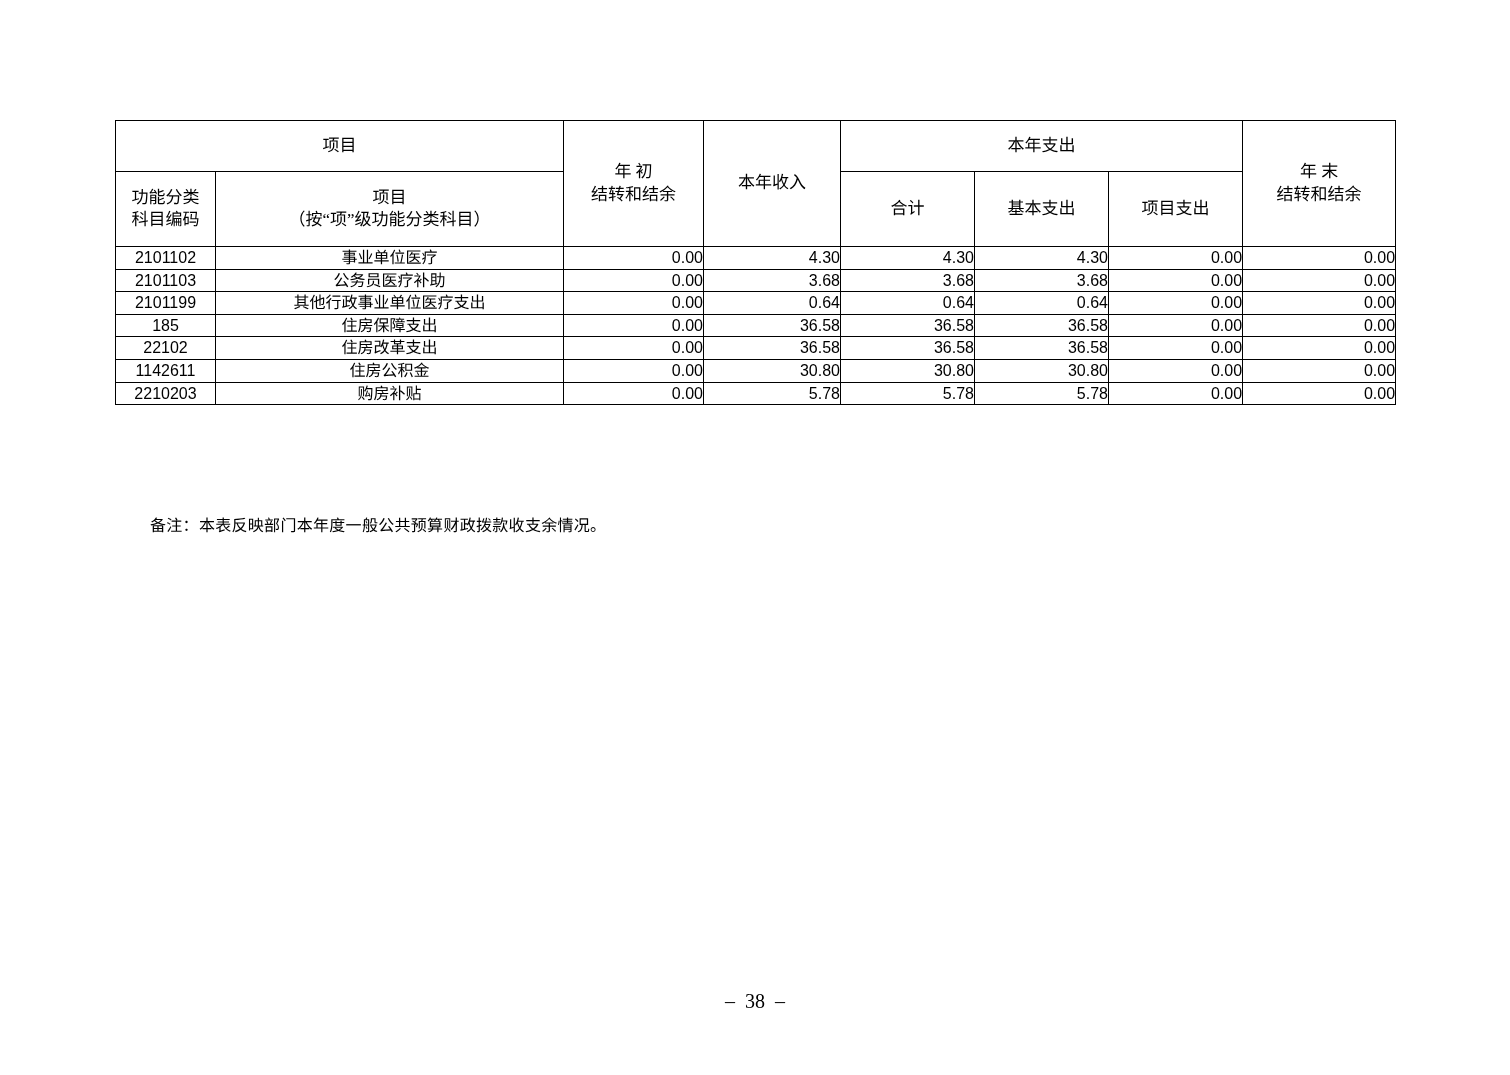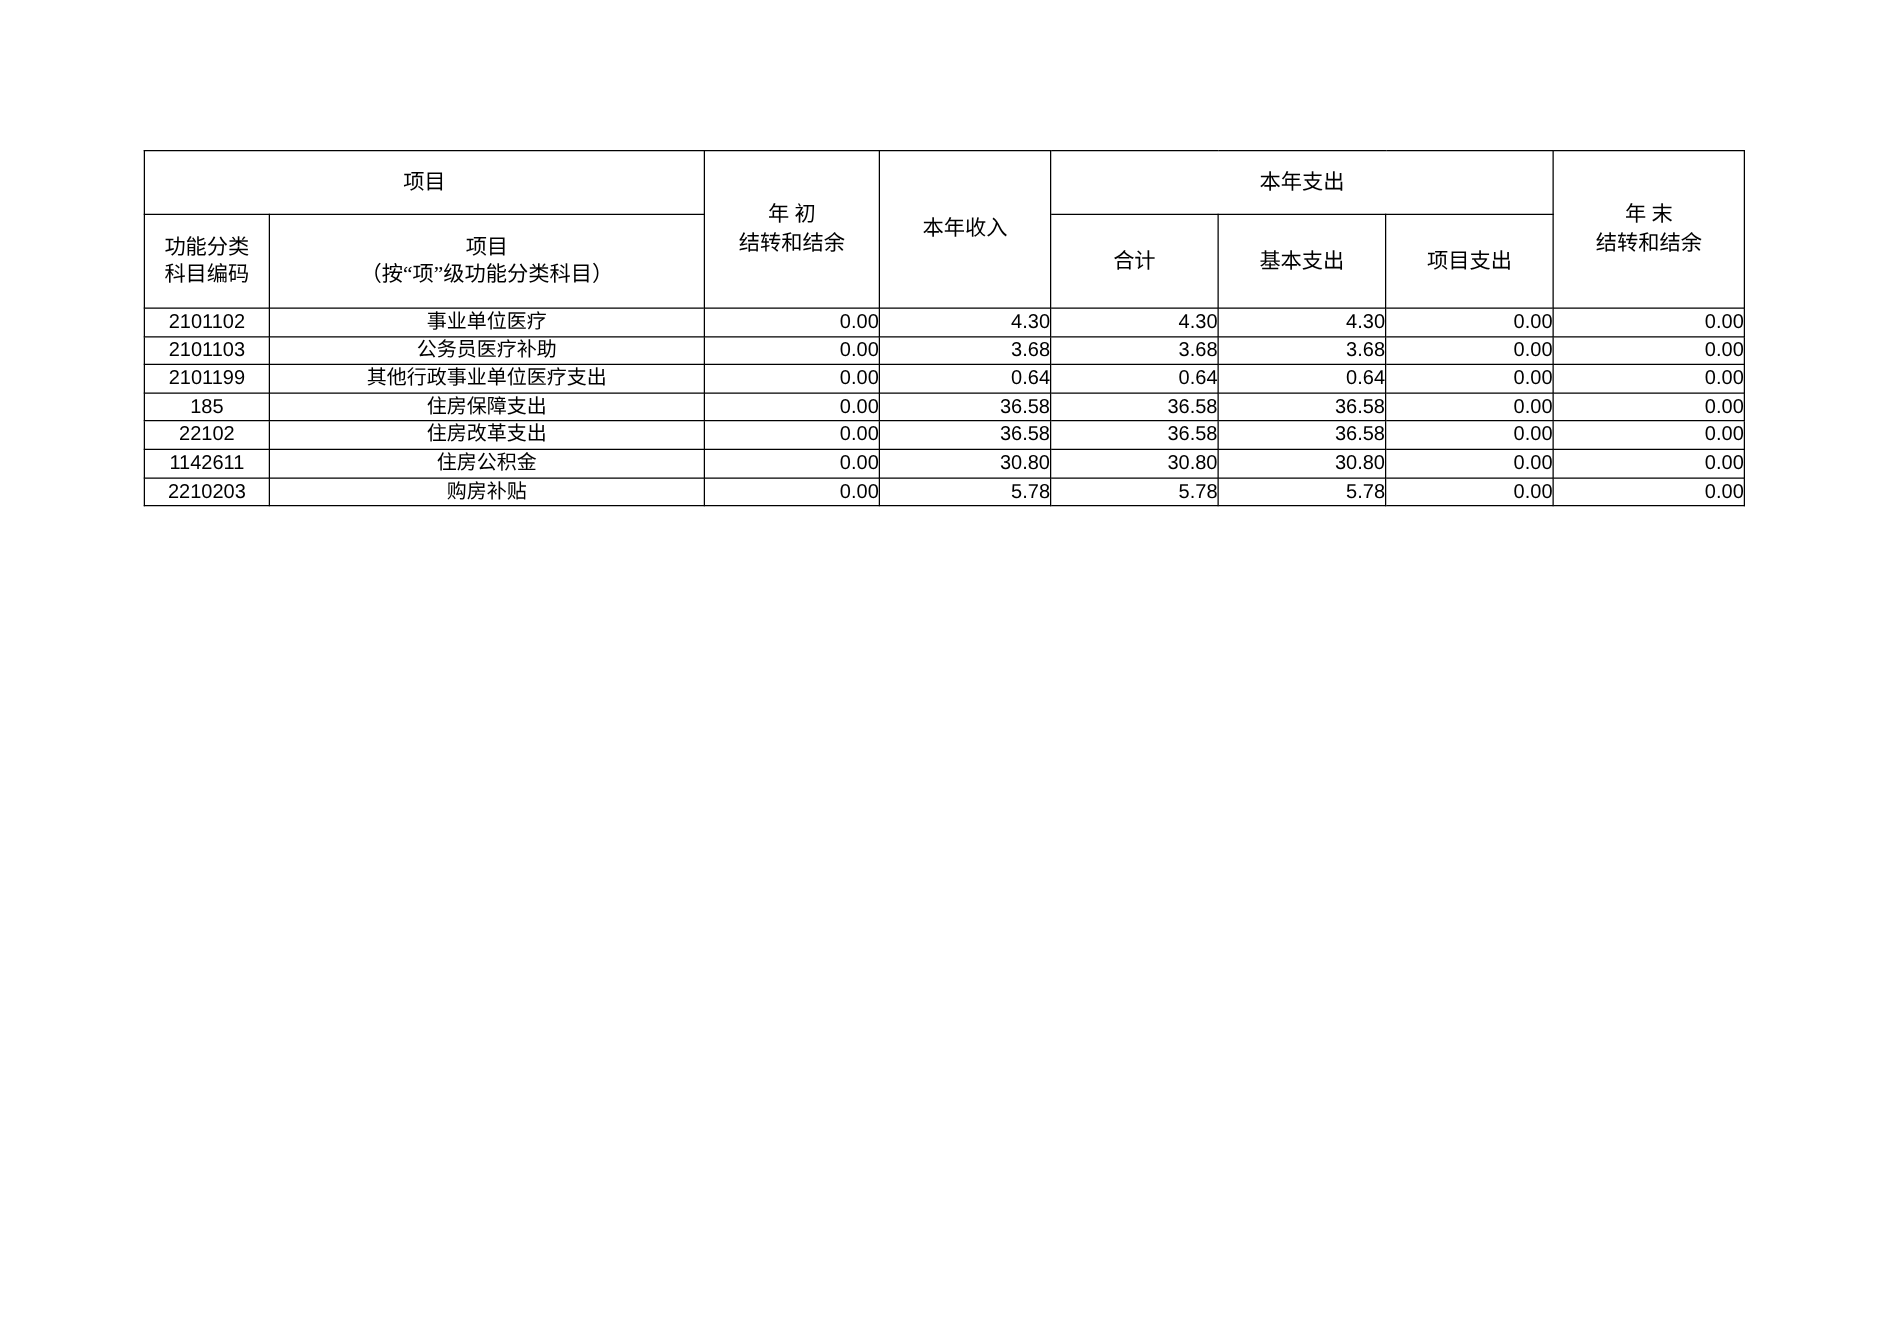--- a/index.html
+++ b/index.html
@@ -220,15 +220,19 @@
           <td class="num">5.78</td>
           <td class="num">5.78</td>
           <td class="num">5.78</td>
           <td class="num">0.00</td>
           <td class="num">0.00</td>
         </tr>
       </tbody>
     </table>
   </div>
 
-
+  <div class="note">备注：本表反映部门本年度一般公共预算财政拨款收支余情况。</div>
+
+  <div class="footer">
+    <span class="dash">–</span><span>38</span><span class="dash">–</span>
+  </div>
 
 </div>
 
 </body></html>

